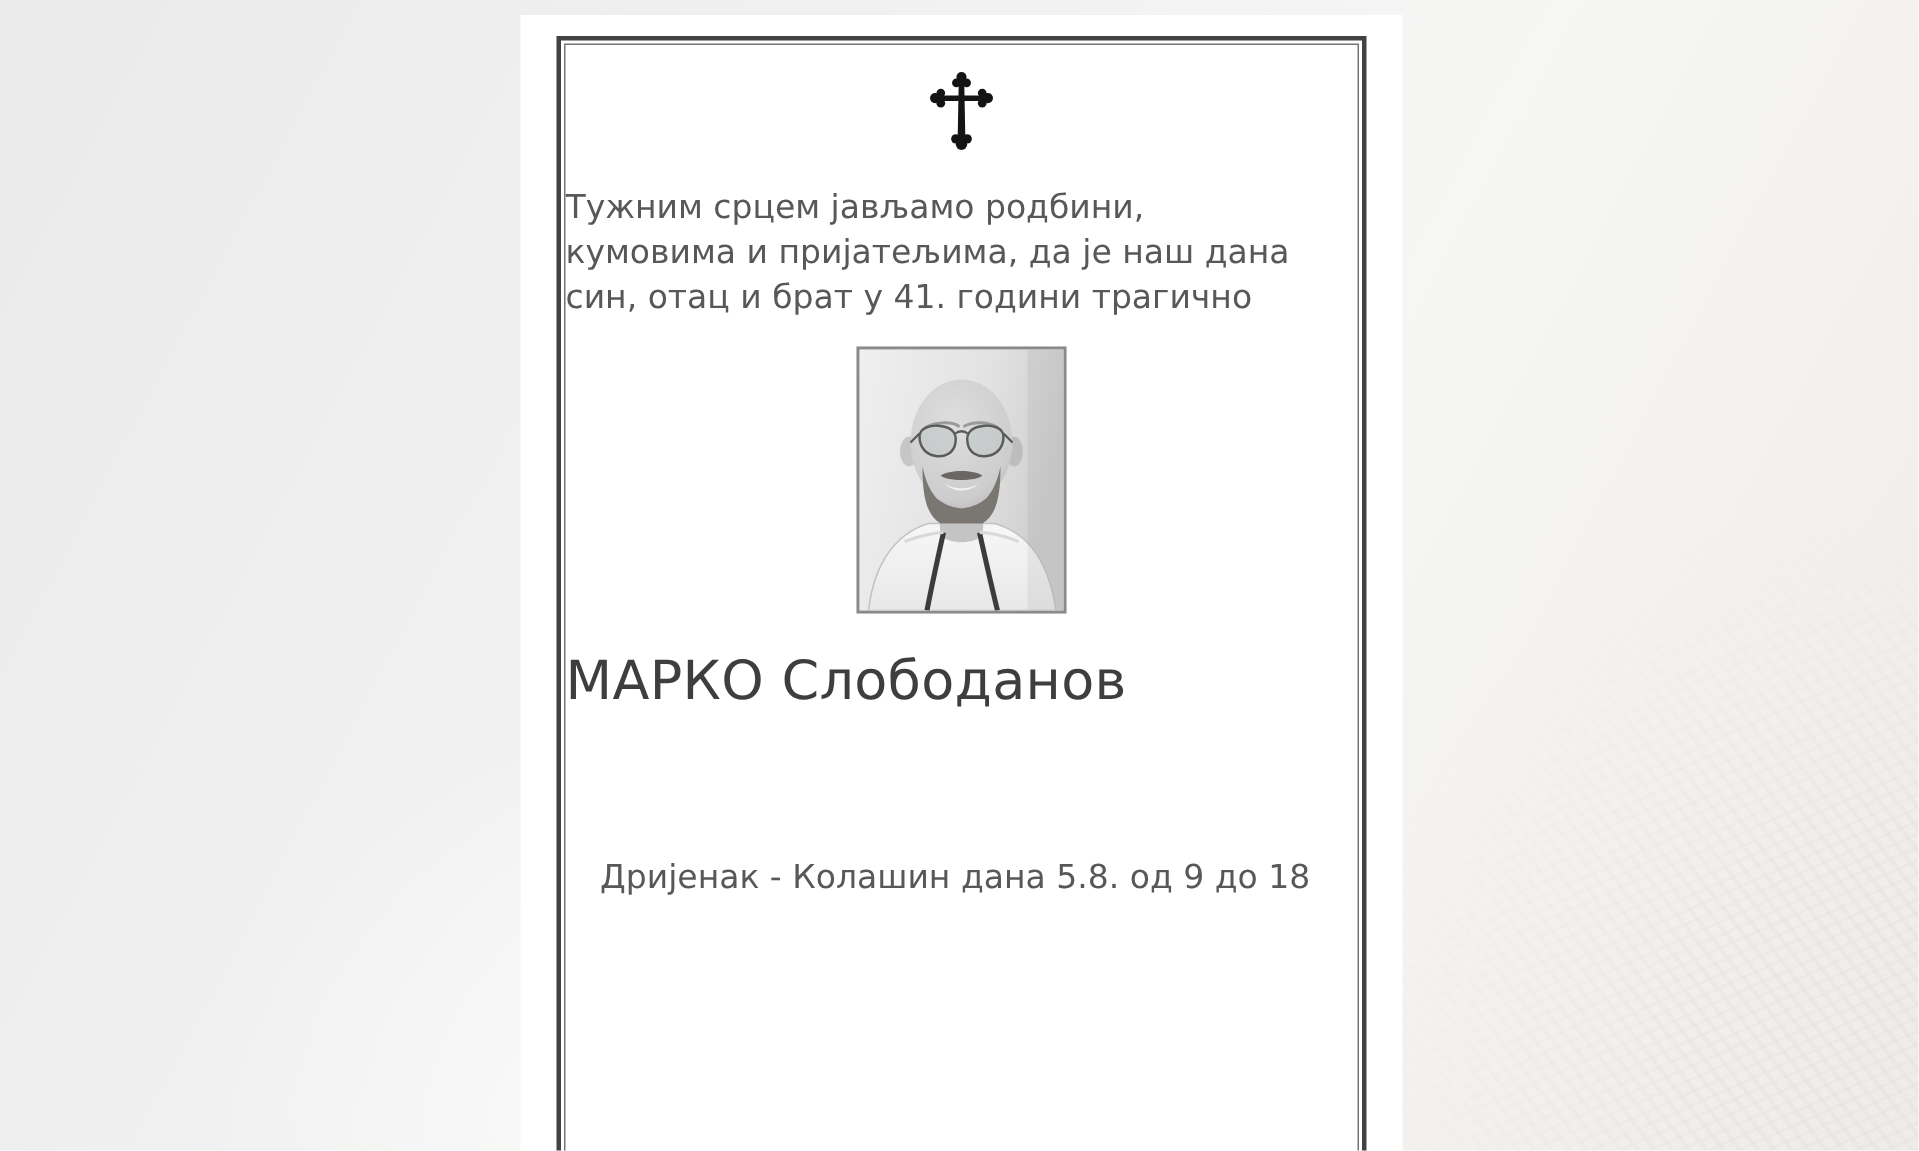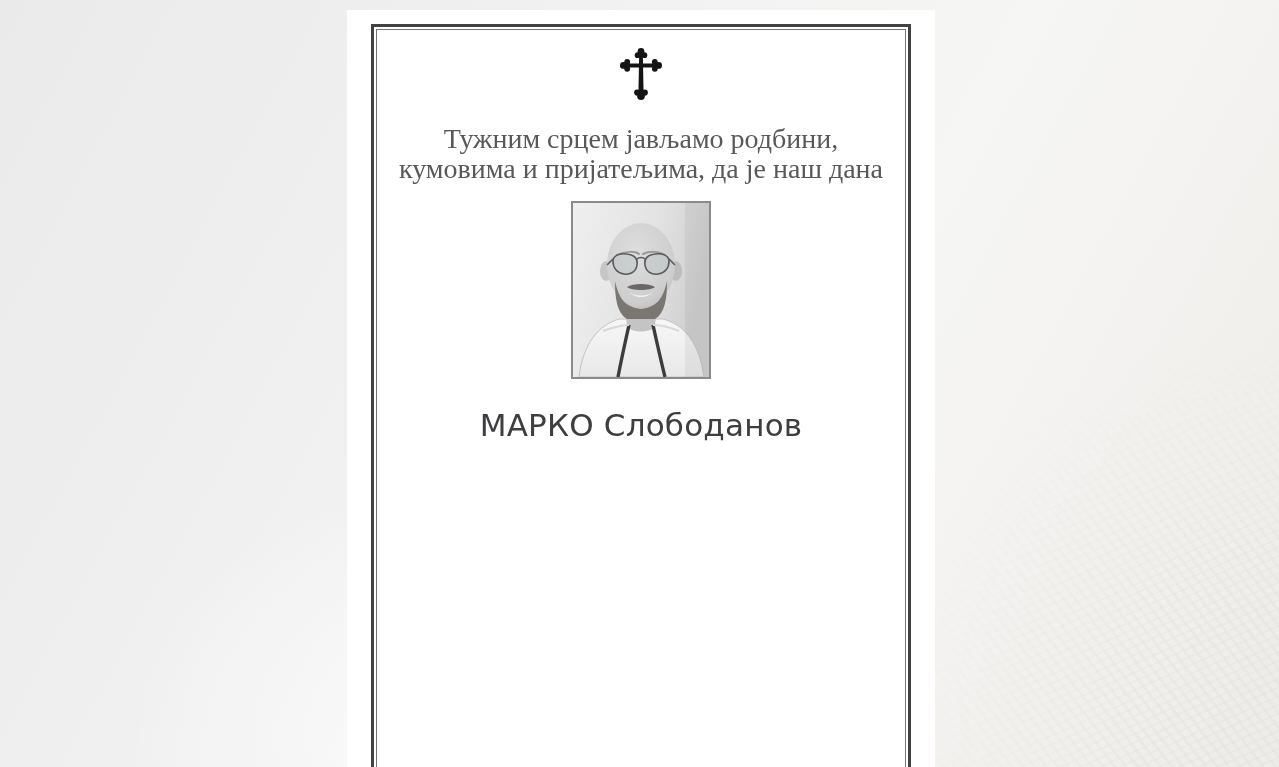--- a/index.html
+++ b/index.html
@@ -47,38 +47,36 @@
     overflow: hidden;
   }
   .cross-wrap {
     margin: 18px auto 0 auto;
     width: 42px;
     height: 52px;
   }
   .cross-wrap svg { display: block; }
   .intro {
     margin-top: 24px;
-    text-align: center;
-    font-size: 28px;
+    text-align: left;
+    font-size: 22px;
     line-height: 30px;
     color: #58585a;
-    font-family: Liberation Serif, serif;
   }
   .photo-frame {
     margin: 17px auto 0 auto;
     width: 136px;
     height: 174px;
     border: 2px solid #8a8a8a;
     background: #e9e9e9;
   }
   .photo-frame svg { display: block; }
   .name {
     margin-top: 27px;
-    text-align: center;
-    font-size: 31px;
+    font-size: 36px;
     line-height: 38px;
     color: #3e3e40;
     letter-spacing: 0.2px;
   }
   .details {
     margin-top: 37px;
     padding: 0 14px 0 23px;
     text-align: left;
     font-size: 22px;
     line-height: 30px;
@@ -117,20 +115,21 @@
 
             <path d="M19.2 5 L22.8 5 L23.6 46 L18.4 46 Z"></path>
             <rect x="5" y="15.6" width="32" height="3.8" rx="1.4"></rect>
           </g>
         </svg>
       </div>
 
       <div class="intro">
         <div>Тужним срцем јављамо родбини,</div>
         <div>кумовима и пријатељима, да је наш дана</div>
+        <div>син, отац и брат у 41. години трагично</div>
       </div>
 
       <div class="photo-frame">
         <svg width="136" height="174" viewBox="0 0 136 174" xmlns="http://www.w3.org/2000/svg">
           <defs>
             <linearGradient id="pbg" x1="0" y1="0" x2="1" y2="0.25">
               <stop offset="0" stop-color="#efefef"></stop>
               <stop offset="0.6" stop-color="#e3e3e3"></stop>
               <stop offset="1" stop-color="#cfcfcf"></stop>
             </linearGradient>
@@ -177,20 +176,21 @@
 
           <rect x="112" y="0" width="24" height="174" fill="rgba(120,120,120,0.10)"></rect>
         </svg>
       </div>
 
       <div class="name">
         <div>МАРКО Слободанов</div>
       </div>
 
       <div class="details">
+        <div>Дријенак - Колашин дана 5.8. од 9 до 18</div>
         
         
         
       </div>
 
     </div>
   </div>
 </div>
 
 </body></html>

